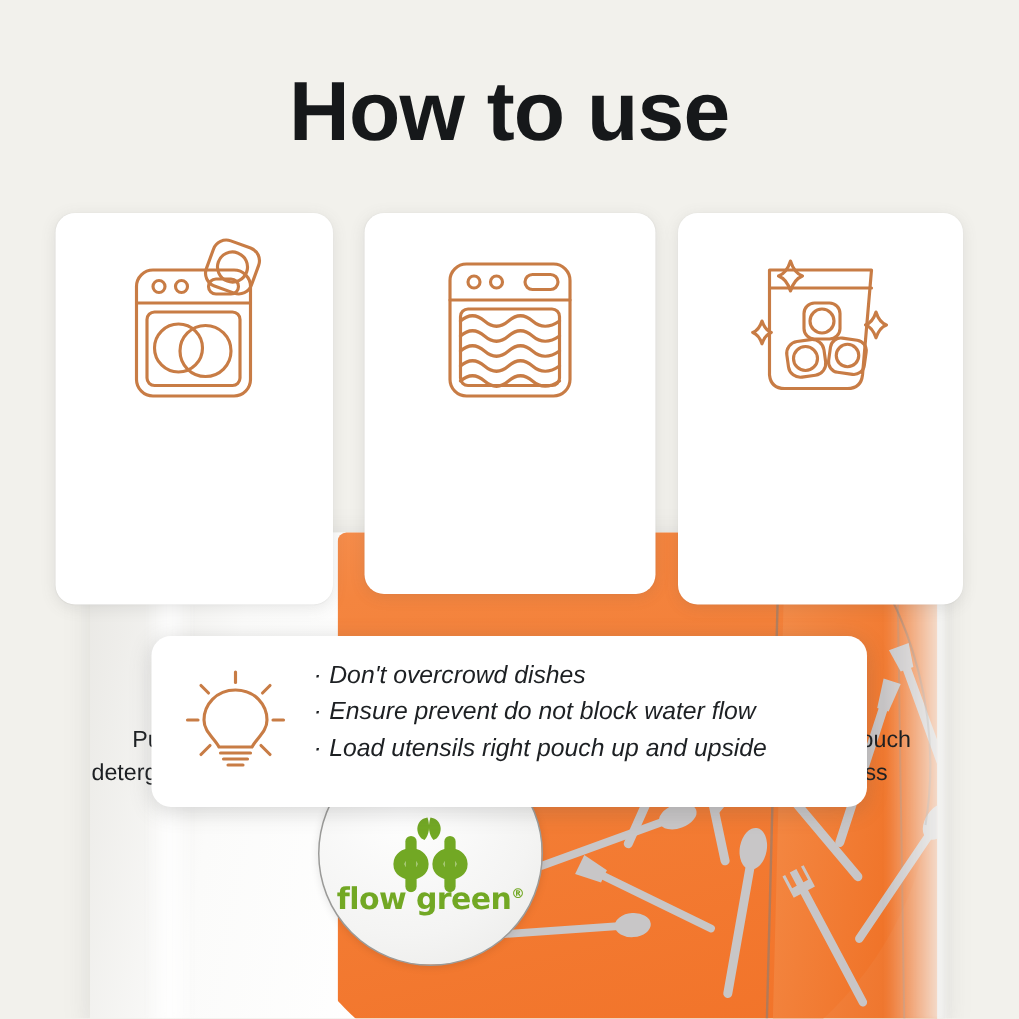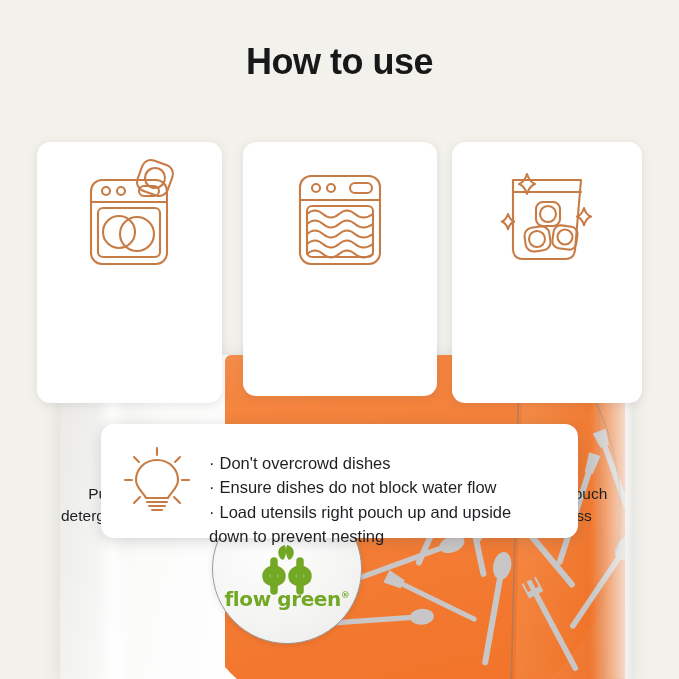--- a/index.html
+++ b/index.html
@@ -106,21 +106,21 @@
     color: #d8d8d6;
     opacity: 0.65;
   }
 
   
   .title {
     position: absolute;
     left: 0; right: 0;
     top: 41px;
     text-align: center;
-    font-size: 36px;
+    font-size: 56px;
     font-weight: bold;
     letter-spacing: -0.5px;
     color: #16181a;
   }
 
   
   .card {
     position: absolute;
     background: #ffffff;
     border-radius: 13px;
@@ -178,22 +178,23 @@
     box-shadow: 0 3px 14px rgba(80,80,80,0.22);
   }
   .tips-bulb {
     position: absolute;
     left: 22px;
     top: 22px;
   }
   .tips-list {
     position: absolute;
     left: 108px;
-    top: 27px;
+    top: 14px;
     right: 10px;
+    font-style: italic;
   }
   .tip-line {
     font-size: 16.5px;
     line-height: 1.47;
     color: #1d2023;
     white-space: nowrap;
   }
   .tip-bullet {
     color: #1d2023;
     padding-right: 5px;
@@ -421,19 +422,18 @@
           <path d="M59 34 L66 34"></path>
           <path d="M11 11 L16 16"></path>
           <path d="M57 11 L52 16"></path>
           <path d="M11 57 L17 51"></path>
           <path d="M57 57 L51 51"></path>
         </g>
       </svg>
     </div>
     <div class="tips-list">
       <div class="tip-line"><span class="tip-bullet">·</span><span>Don't overcrowd dishes</span></div>
-      <div class="tip-line"><span class="tip-bullet">·</span><span>Ensure dishes do not block water flow</span></div>
+      <div class="tip-line"><span class="tip-bullet">·</span><span>Ensure prevent do not block water flow</span></div>
       <div class="tip-line"><span class="tip-bullet">·</span><span>Load utensils right pouch up and upside</span></div>
-      <div class="tip-cont">down to prevent nesting</div>
     </div>
   </div>
 
 </div>
 
 </body></html>

